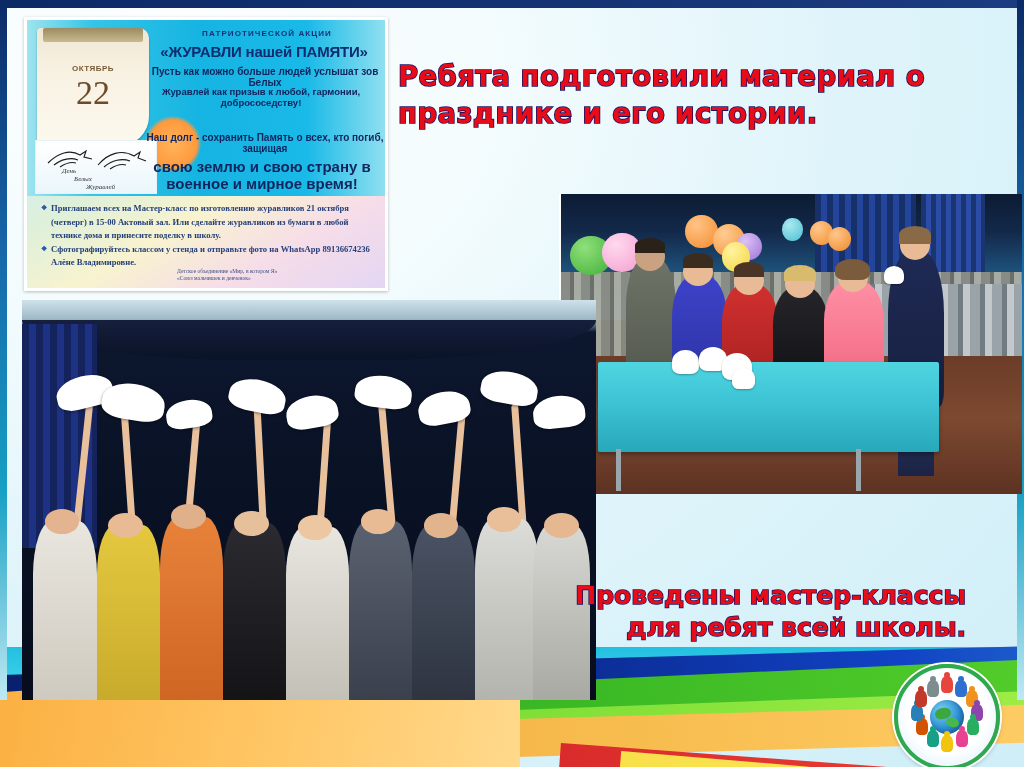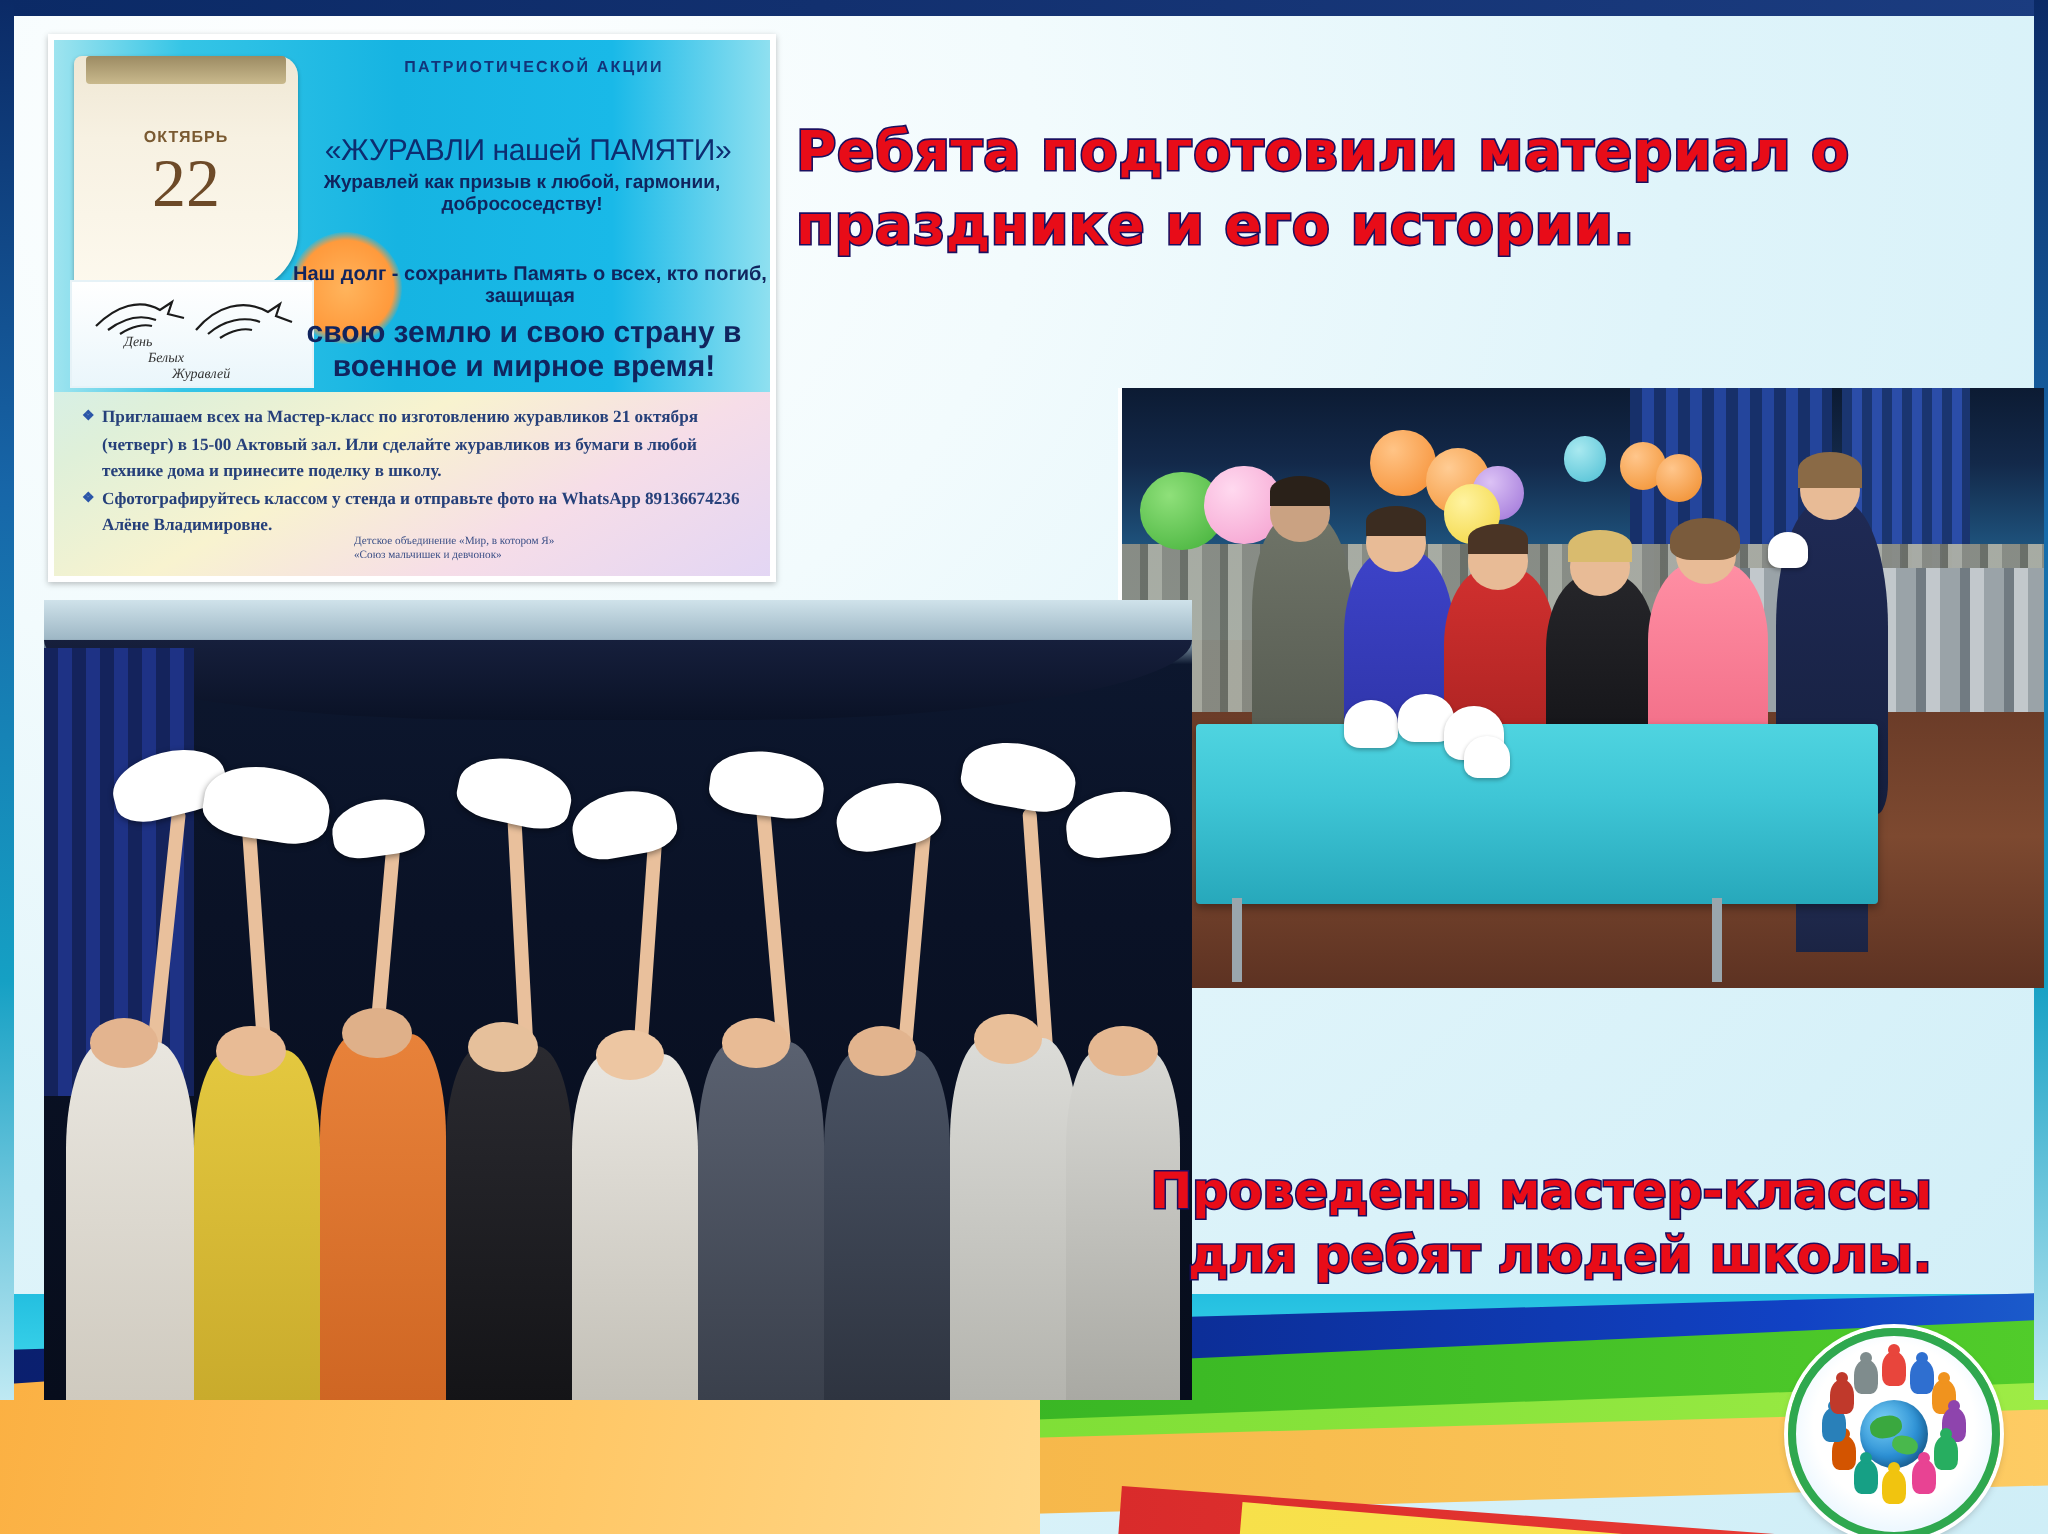--- a/index.html
+++ b/index.html
@@ -58,21 +58,21 @@
   .sun{position:absolute;left:118px;top:96px;width:56px;height:56px;border-radius:50%;
     background:radial-gradient(circle,#ffb45c 0%,#ff9a3c 60%,rgba(255,150,60,0) 72%);}
   .crane-box{position:absolute;left:8px;top:120px;width:120px;height:52px;
     background:linear-gradient(180deg,#ffffff,#eaf6fb);border:1px solid #e6f2f7;}
   .crane-box svg{position:absolute;left:4px;top:2px;}
   .crane-txt{position:absolute;left:26px;top:26px;font-family:"Liberation Serif",serif;
     font-style:italic;font-size:7px;color:#333;line-height:8px;}
   .p-head{position:absolute;left:128px;top:9px;width:224px;text-align:center;
     font-size:8px;font-weight:bold;color:#12347a;letter-spacing:1.1px;}
   .p-title{position:absolute;left:118px;top:23px;width:238px;text-align:center;
-    font-size:15px;font-weight:normal;color:#0d2d70;letter-spacing:-.2px;margin-top:24px;}
+    font-size:15px;font-weight:bold;color:#0d2d70;letter-spacing:-.2px;}
   .p-l1{position:absolute;left:118px;top:46px;width:240px;text-align:center;
     font-size:10px;font-weight:bold;color:#10245e;}
   .p-l2{position:absolute;left:110px;top:66px;width:248px;text-align:center;
     font-size:9.5px;font-weight:bold;color:#10245e;}
   .p-l3{position:absolute;left:118px;top:112px;width:240px;text-align:center;
     font-size:10px;font-weight:bold;color:#10245e;}
   .p-l4{position:absolute;left:112px;top:138px;width:246px;text-align:center;
     font-size:15px;font-weight:bold;color:#10245e;}
   .p-body{position:absolute;left:14px;top:182px;width:332px;
     font-size:8.6px;color:#26407a;line-height:13.6px;font-weight:bold;
@@ -195,20 +195,21 @@
       </svg>
       <div class="crane-txt">
         <div>День</div>
         <div style="padding-left:12px">Белых</div>
         <div style="padding-left:24px">Журавлей</div>
       </div>
     </div>
 
     <div class="p-head">ПАТРИОТИЧЕСКОЙ АКЦИИ</div>
     <div class="p-title">«ЖУРАВЛИ нашей ПАМЯТИ»</div>
+    <div class="p-l1">Пусть как можно больше людей услышат зов Белых</div>
     <div class="p-l2">Журавлей как призыв к любой, гармонии, добрососедству!</div>
     <div class="p-l3">Наш долг - сохранить Память о всех, кто погиб, защищая</div>
     <div class="p-l4">свою землю и свою страну в военное и мирное время!</div>
 
     <div class="p-body">
       <div class="bullet">Приглашаем всех на Мастер-класс по изготовлению журавликов 21 октября (четверг) в 15-00 Актовый зал. Или сделайте журавликов из бумаги в любой технике дома и принесите поделку в школу.</div>
       <div class="bullet">
         <span>Сфотографируйтесь классом у стенда и отправьте фото на WhatsApp </span><span class="p-phone">89136674236</span><span> Алёне Владимировне.</span>
       </div>
     </div>
@@ -325,21 +326,21 @@
     </div>
   </div>
 
   <div class="title-red">
     <span>Ребята подготовили материал о</span>
     <span>празднике и его истории.</span>
   </div>
 
   <div class="caption-red">
     <span>Проведены мастер-классы</span>
-    <span>для ребят людей школы.</span>
+    <span>для ребят всей школы.</span>
   </div>
 
   <div class="emblem">
     <div class="globe"></div>
     <div class="figure" style="left:43px;top:8px;background:#e8453c;"></div>
     <div class="figure" style="left:57px;top:12px;background:#2f6fd0;"></div>
     <div class="figure" style="left:68px;top:22px;background:#f0931e;"></div>
     <div class="figure" style="left:73px;top:36px;background:#8e44ad;"></div>
     <div class="figure" style="left:69px;top:50px;background:#27ae60;"></div>
     <div class="figure" style="left:58px;top:62px;background:#e84393;"></div>

